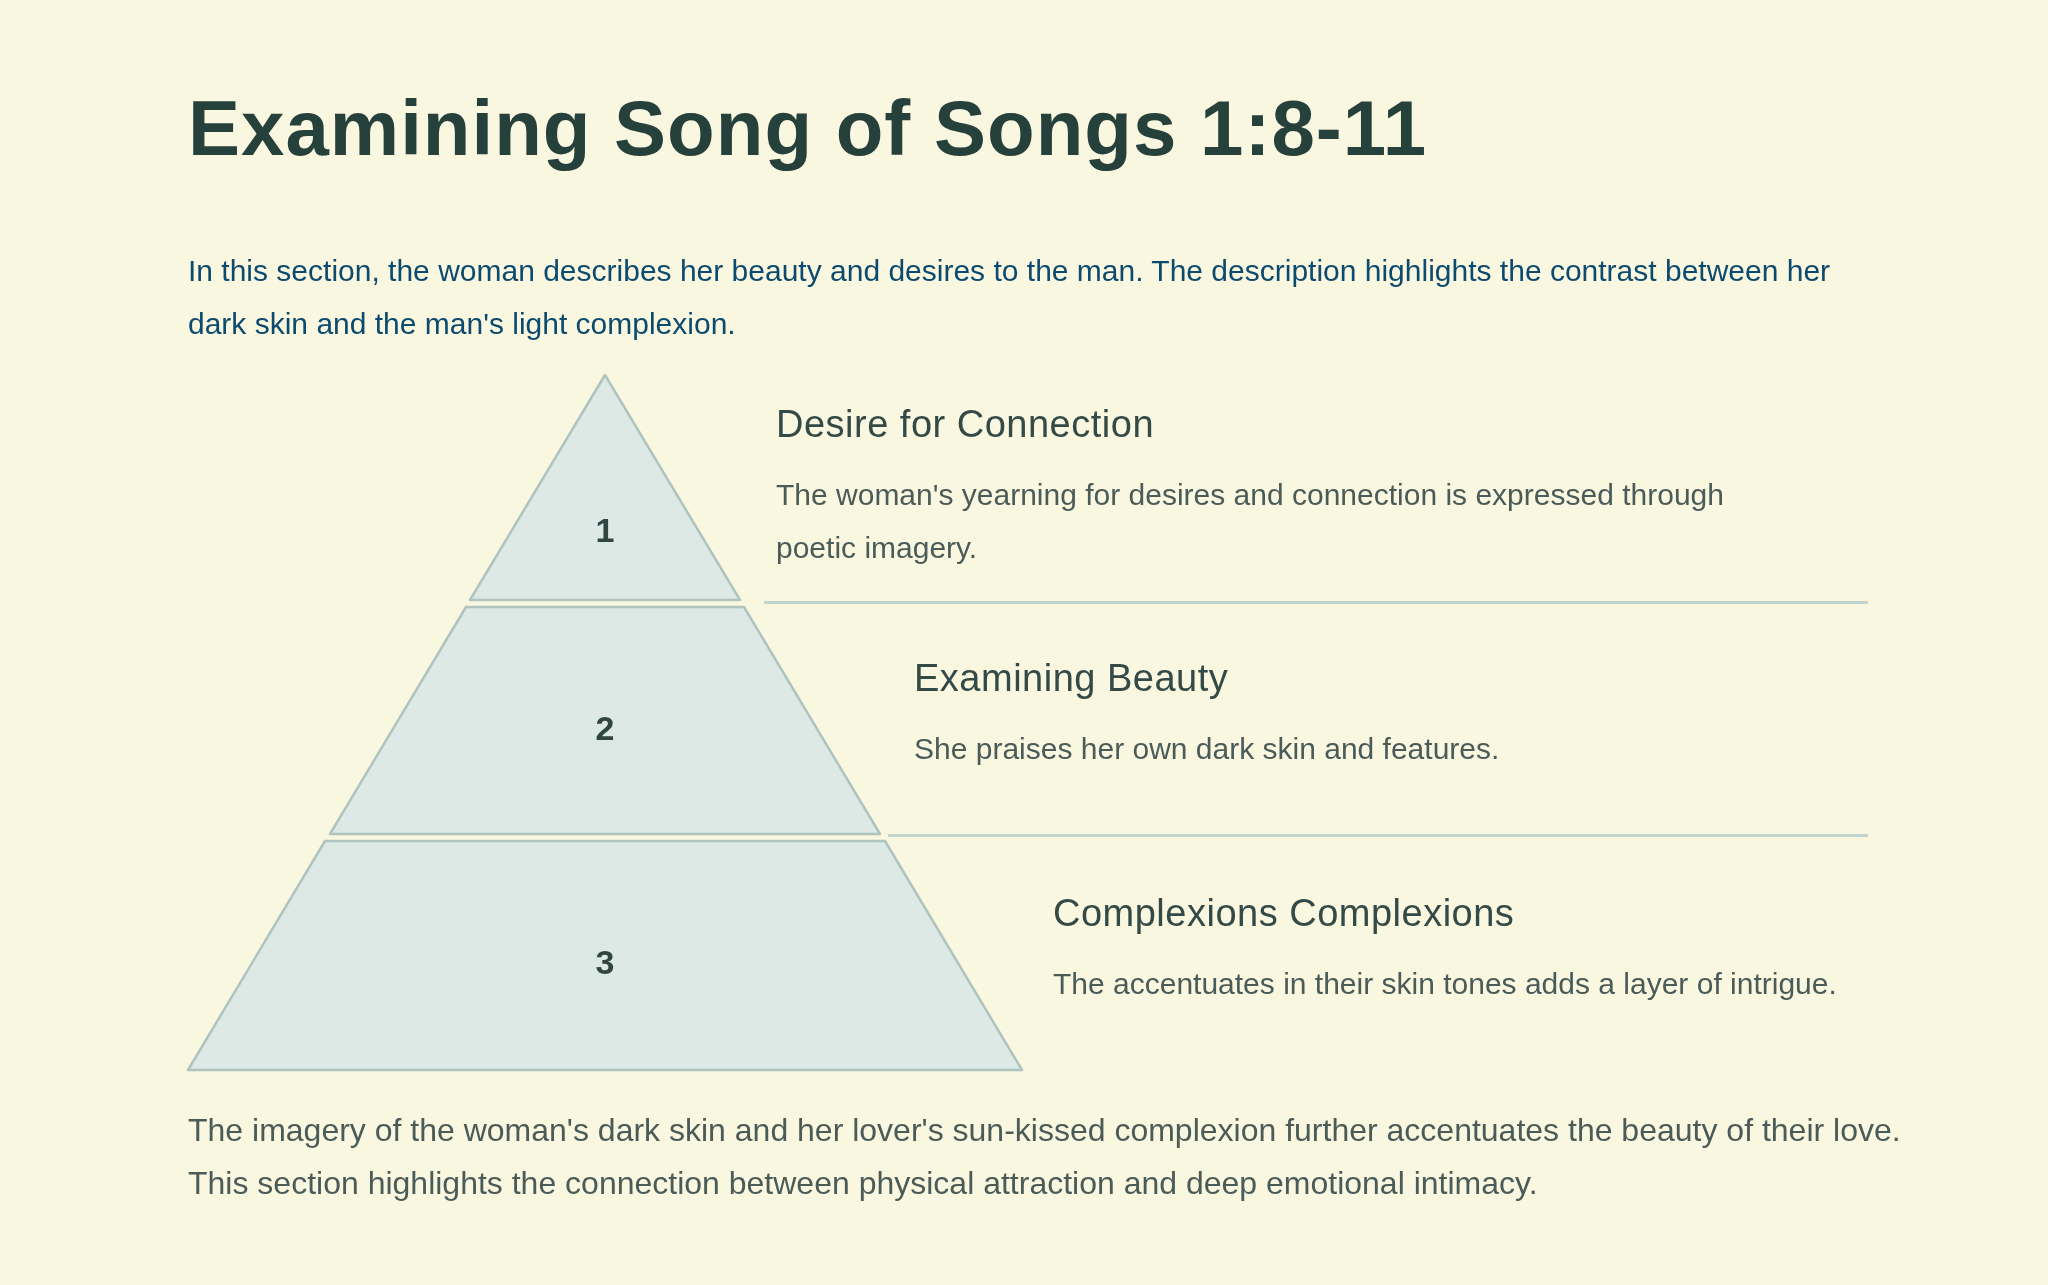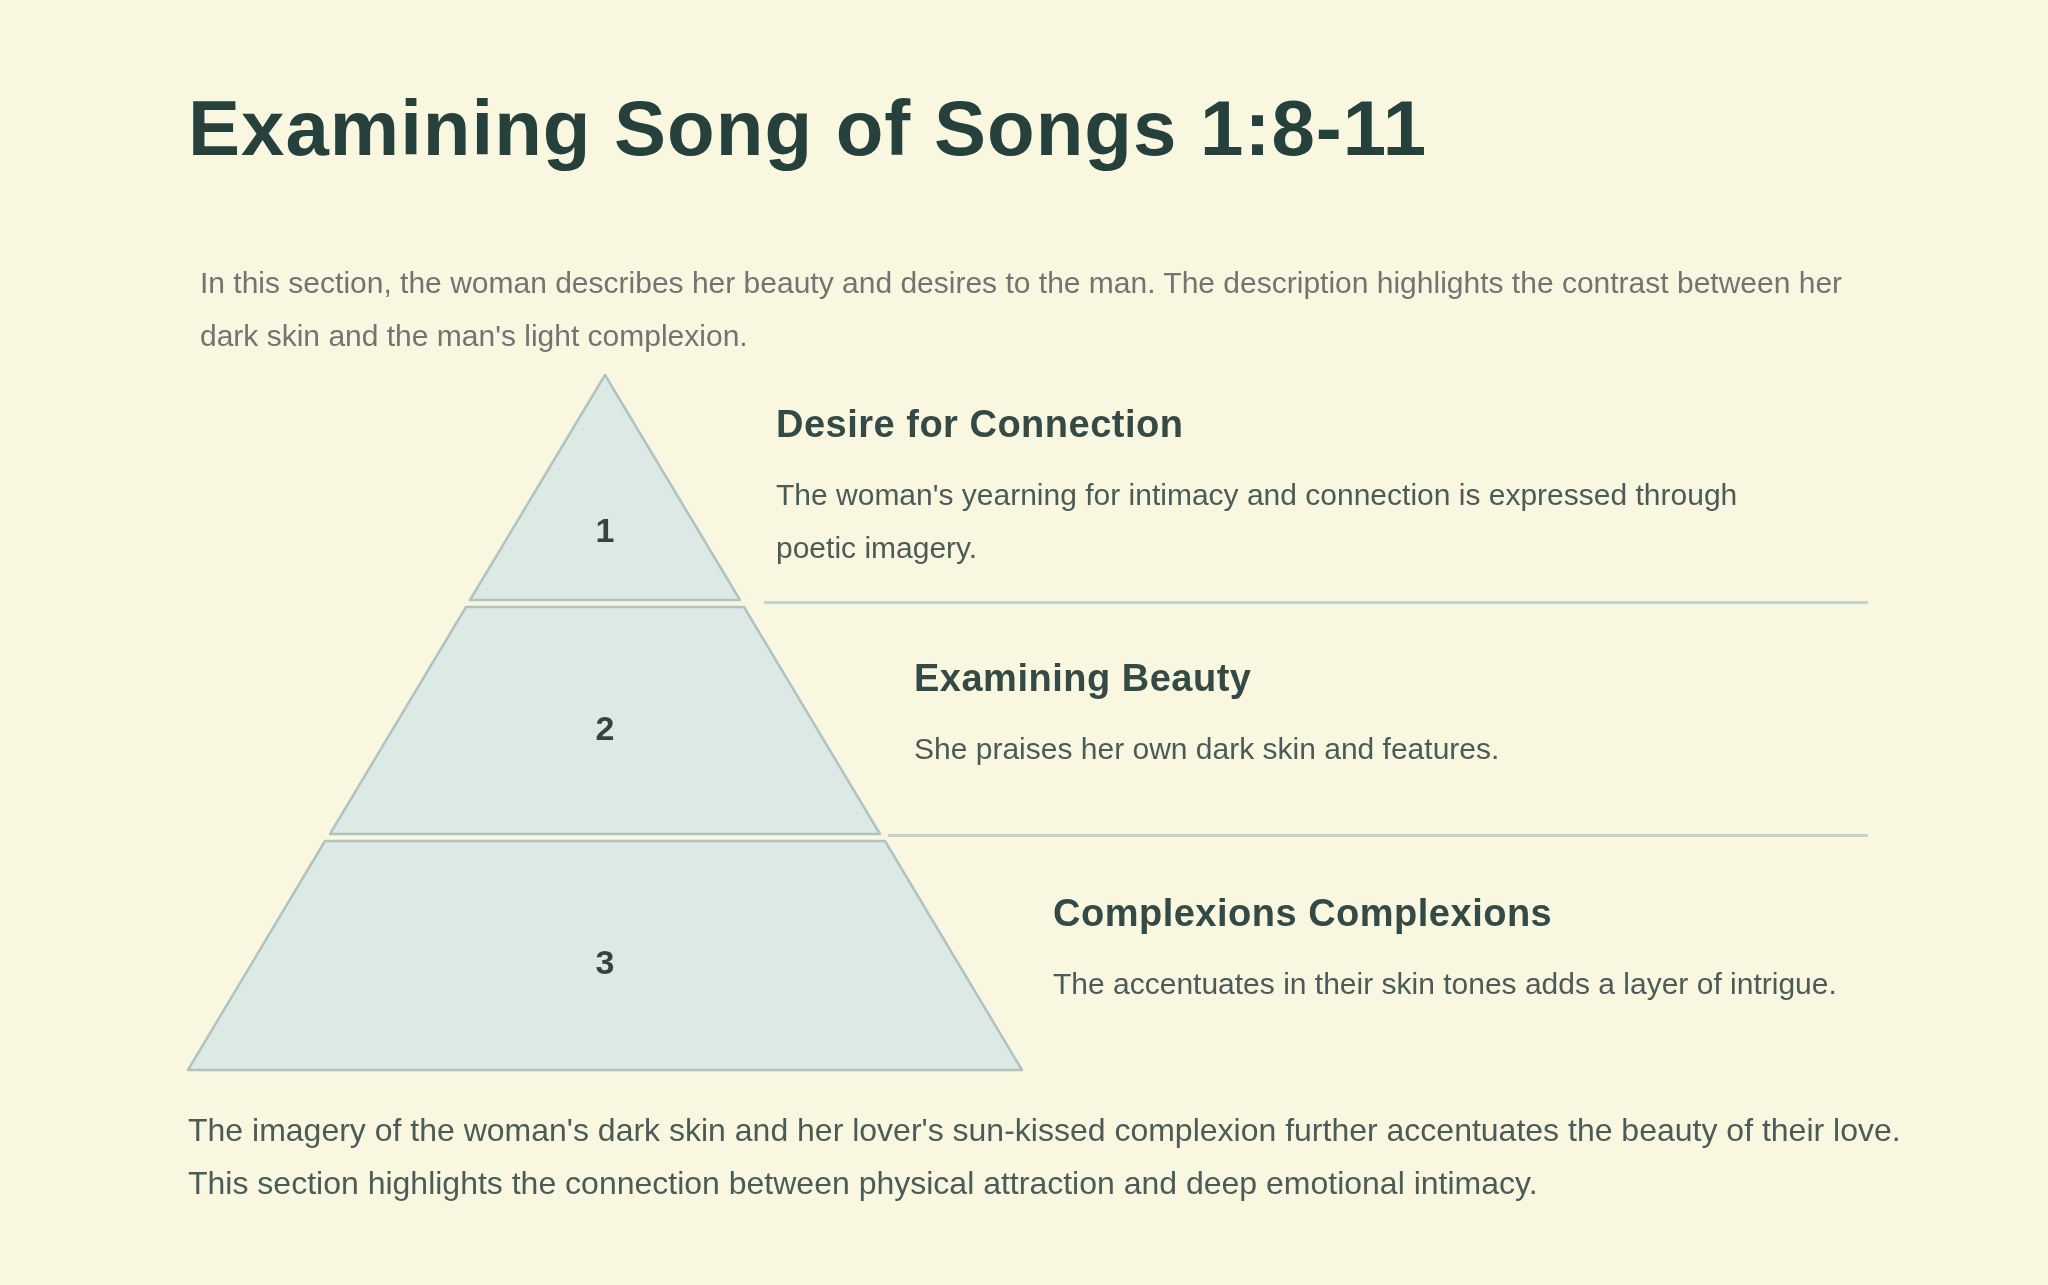--- a/index.html
+++ b/index.html
@@ -24,24 +24,24 @@
     line-height: 1.1;
     font-weight: 800;
     letter-spacing: 1px;
     color: #26403C;
   }
   .intro {
     position: absolute;
     left: 188px;
     top: 244px;
     width: 1706px;
-    margin: 12px;
+    margin: 0;
     font-size: 30px;
     line-height: 53px;
-    color: #737373;
+    color: #0c4a6e;
   }
   .pyramid-svg {
     position: absolute;
     left: 180px;
     top: 368px;
     width: 860px;
     height: 710px;
   }
   .pyramid-svg polygon {
     fill: #DCE9E4;
@@ -58,21 +58,21 @@
     font-family: "Liberation Sans", sans-serif;
     text-anchor: middle;
   }
   .level-section {
     position: absolute;
   }
   .level-title {
     margin: 0 0 20px 0;
     font-size: 38px;
     line-height: 1.2;
-    font-weight: 700;
+    font-weight: 400;
     letter-spacing: 0.5px;
     color: #334A47;
   }
   .level-desc {
     margin: 0;
     font-size: 30px;
     line-height: 53px;
     color: #4A5B58;
   }
   .section-1 { left: 776px;  top: 402px; width: 1020px; }
@@ -109,21 +109,21 @@
     <polygon points="425,7 560,232 290,232"></polygon>
     <polygon points="286,239 564,239 700,466 150,466"></polygon>
     <polygon points="145,473 705,473 842,702 8,702"></polygon>
     <text x="425" y="174">1</text>
     <text x="425" y="372">2</text>
     <text x="425" y="606">3</text>
   </svg>
 
   <div class="level-section section-1">
     <h2 class="level-title">Desire for Connection</h2>
-    <p class="level-desc">The woman's yearning for intimacy and connection is expressed through poetic imagery.</p>
+    <p class="level-desc">The woman's yearning for desires and connection is expressed through poetic imagery.</p>
   </div>
 
   <div class="divider divider-1"></div>
 
   <div class="level-section section-2">
     <h2 class="level-title">Examining Beauty</h2>
     <p class="level-desc">She praises her own dark skin and features.</p>
   </div>
 
   <div class="divider divider-2"></div>

